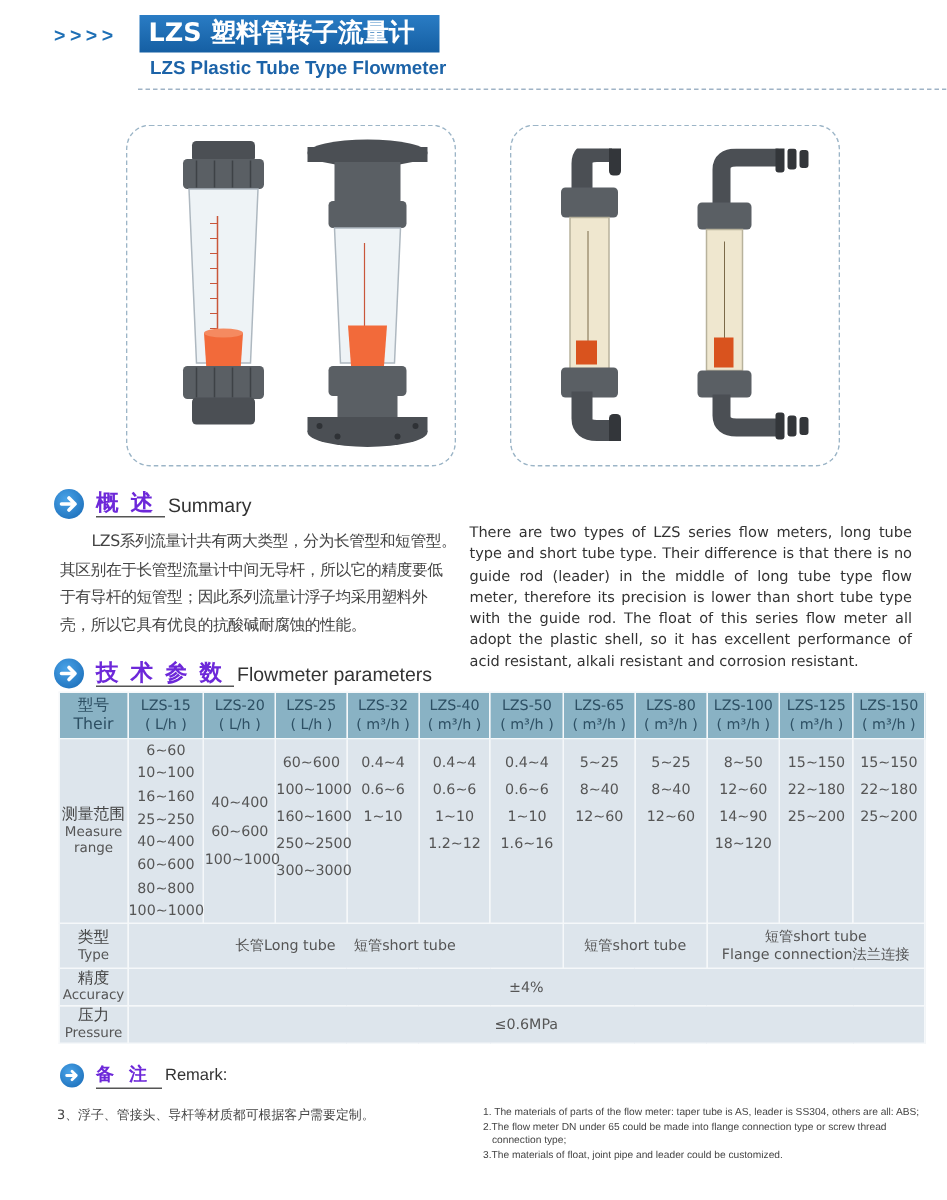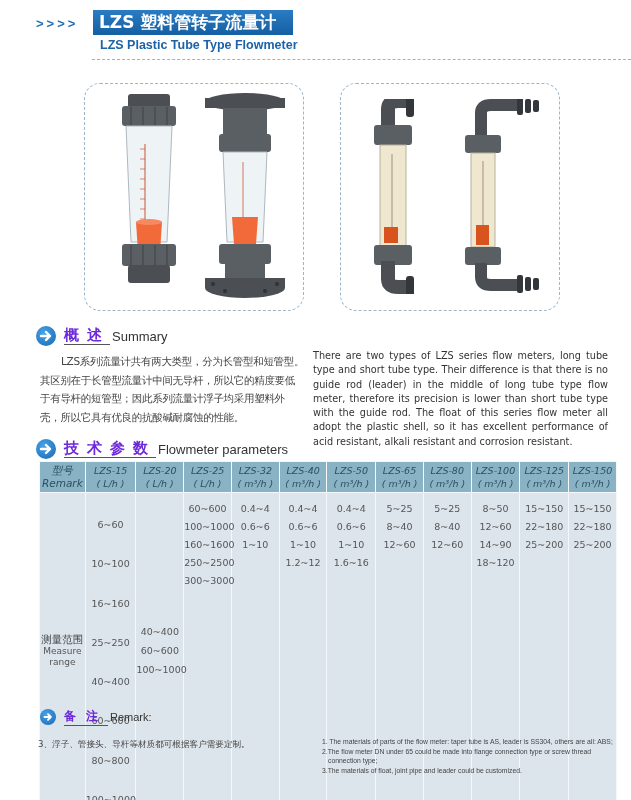--- a/index.html
+++ b/index.html
@@ -24,25 +24,25 @@
   .sec-cn { font: bold 15px "DejaVu Sans", sans-serif; color: #6d28d9; letter-spacing: 8px; border-bottom: 1.5px solid #555; line-height: 17px; margin-right: 2px; }
   .sec-en { font: 13px "Liberation Sans", sans-serif; color: #333; }
 
   
   .sum-cn { position: absolute; left: 40px; top: 352px; width: 265px; font: 10.5px "DejaVu Sans", sans-serif; line-height: 18.5px; color: #444; text-indent: 2em; letter-spacing: -0.3px; }
   .sum-en { position: absolute; left: 313px; top: 349px; width: 295px; font: 9.7px "DejaVu Sans", sans-serif; line-height: 14.3px; color: #333; text-align: justify; }
 
   
   table.params { position: absolute; left: 39px; top: 461px; width: 578px; border-collapse: collapse; table-layout: fixed; font-family: "DejaVu Sans", sans-serif; }
   table.params td { border: 1.5px solid #f5f8fa; text-align: center; vertical-align: middle; color: #555; font-size: 9.5px; }
-  table.params tr.hd td { background: #89b2c4; color: #2d4f63; height: 31px; line-height: 13px; font-size: 9.5px; font-style: italic; }
+  table.params tr.hd td { background: #89b2c4; color: #2d4f63; height: 31px; line-height: 13px; font-size: 9.5px; }
   table.params tr.hd td.lbl { font-size: 10.5px; }
   table.params tr.body td { background: #dde5ec; }
   .stack span { display: block; line-height: 16px; }
-  .col1 span { line-height: 15.3px; margin-top: 24px; }
+  .col1 span { line-height: 15.3px; }
   .lbl-cn { display: block; font-size: 10.5px; line-height: 13px; color: #444; }
   .lbl-en { display: block; font-size: 9px; line-height: 11px; color: #555; }
   td.range { vertical-align: top !important; padding-top: 7px; }
 
   
   .rem-cn { position: absolute; left: 38px; top: 737px; font: 8.6px "DejaVu Sans", sans-serif; line-height: 14.5px; color: #444; white-space: nowrap; }
   .rem-en { position: absolute; left: 322px; top: 737px; width: 300px; font: 6.8px "Liberation Sans", sans-serif; line-height: 9.5px; color: #444; }
   .rem-en div.ind { padding-left: 6px; }
 </style>
 </head>
@@ -170,21 +170,21 @@
       <col style="width:47px">
       <col style="width:47px">
       <col style="width:48px">
       <col style="width:48px">
       <col style="width:47px">
   </colgroup>
   <tbody>
       <tr class="hd">
     <td class="lbl">
           <span style="display:block">型号</span>
-          <span style="display:block">Remark</span>
+          <span style="display:block">Their</span>
         </td>
     <td>
           <span style="display:block">LZS-15</span>
           <span style="display:block">( L/h )</span>
         </td>
     <td>
           <span style="display:block">LZS-20</span>
           <span style="display:block">( L/h )</span>
         </td>
     <td>
@@ -289,20 +289,39 @@
       <span style="line-height:18px">15~150</span>
           <span style="line-height:18px">22~180</span>
           <span style="line-height:18px">25~200</span>
     </td>
     <td class="stack range">
       <span style="line-height:18px">15~150</span>
           <span style="line-height:18px">22~180</span>
           <span style="line-height:18px">25~200</span>
     </td>
   </tr>
+  <tr class="body" style="height:30px">
+    <td>
+          <span class="lbl-cn">类型</span>
+          <span class="lbl-en">Type</span>
+        </td>
+    <td colspan="6" style="white-space:pre">长管Long tube    短管short tube</td>
+    <td colspan="2">短管short tube</td>
+    <td colspan="3">
+          <span style="display:block;line-height:12px">短管short tube</span>
+          <span style="display:block;line-height:12px">Flange connection法兰连接</span>
+        </td>
+  </tr>
+  <tr class="body" style="height:21px">
+    <td>
+          <span class="lbl-cn">精度</span>
+          <span class="lbl-en">Accuracy</span>
+        </td>
+    <td colspan="11">±4%</td>
+  </tr>
   <tr class="body" style="height:21px">
     <td>
           <span class="lbl-cn">压力</span>
           <span class="lbl-en">Pressure</span>
         </td>
     <td colspan="11">≤0.6MPa</td>
   </tr>
 </tbody>
   </table>
 

